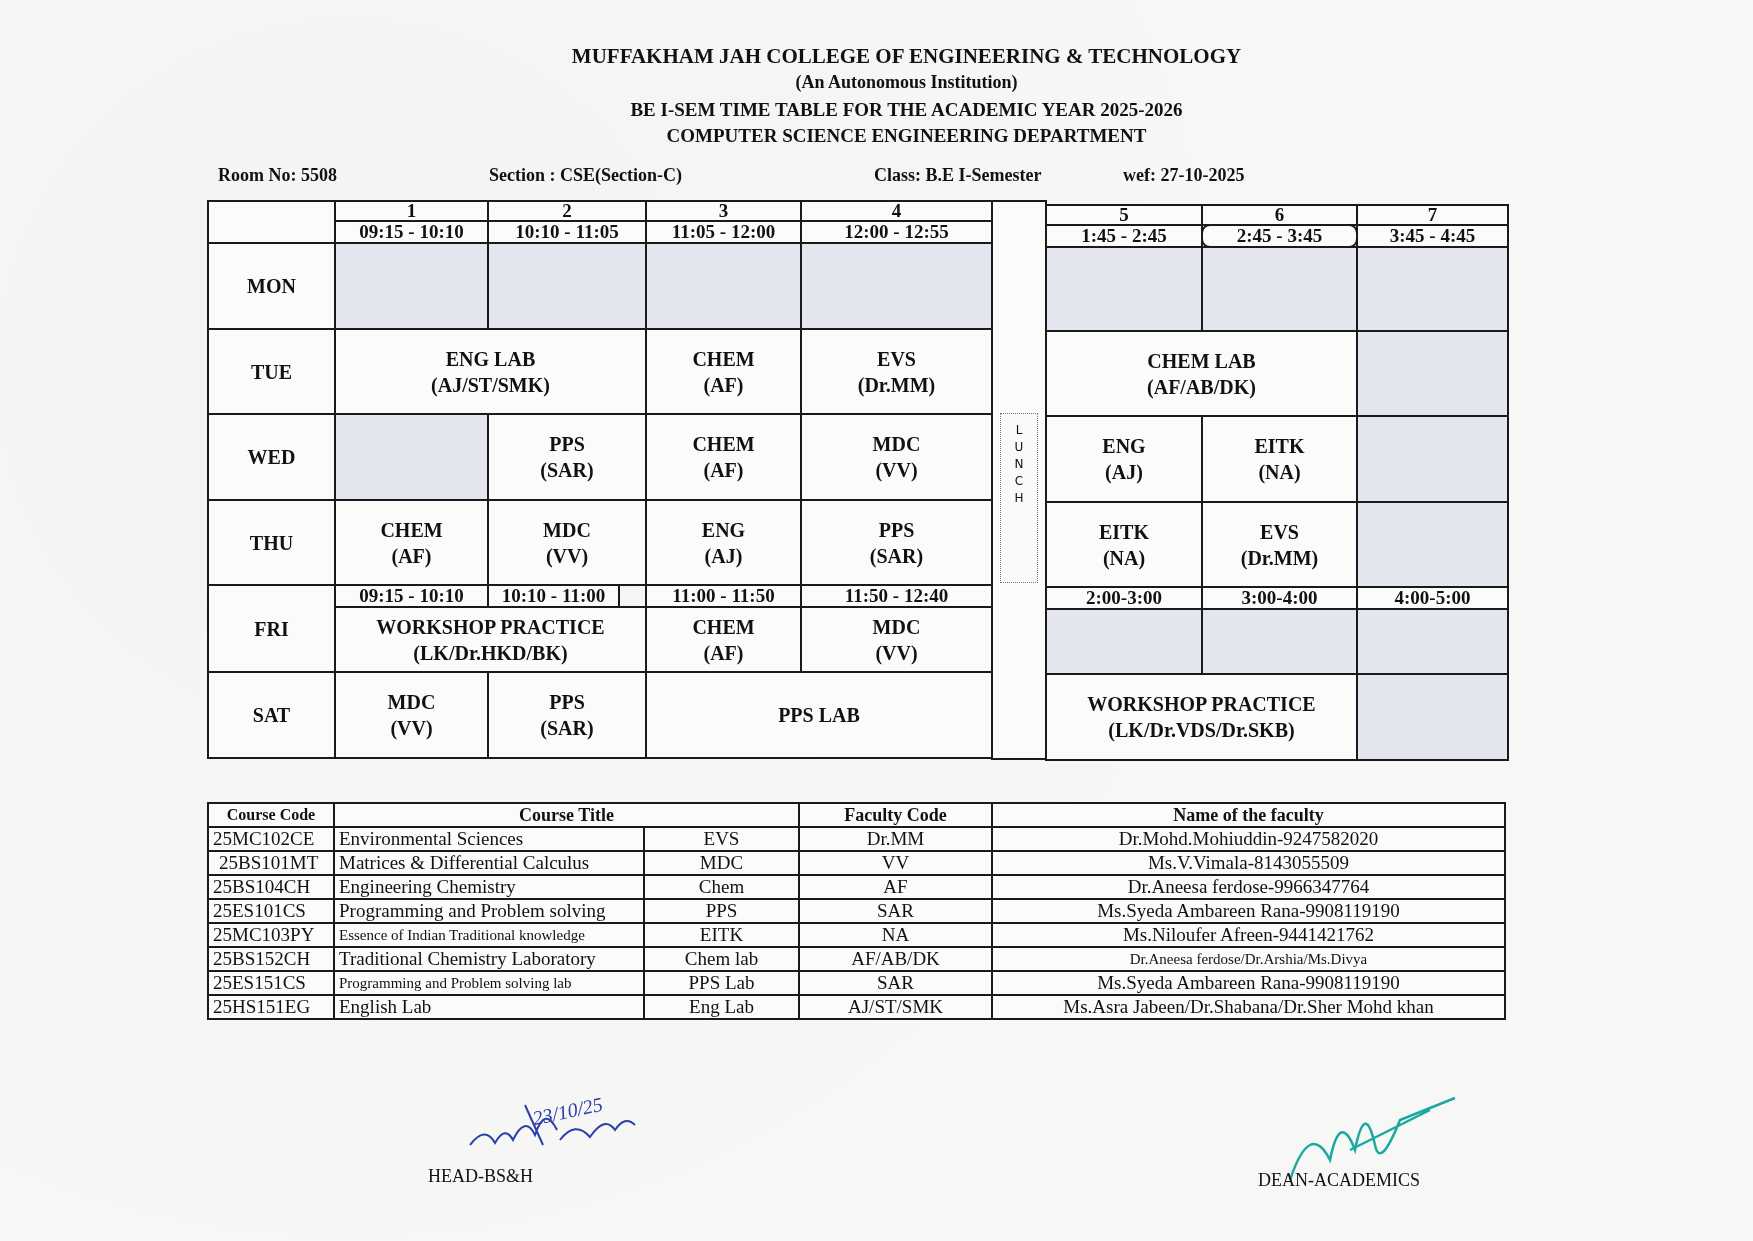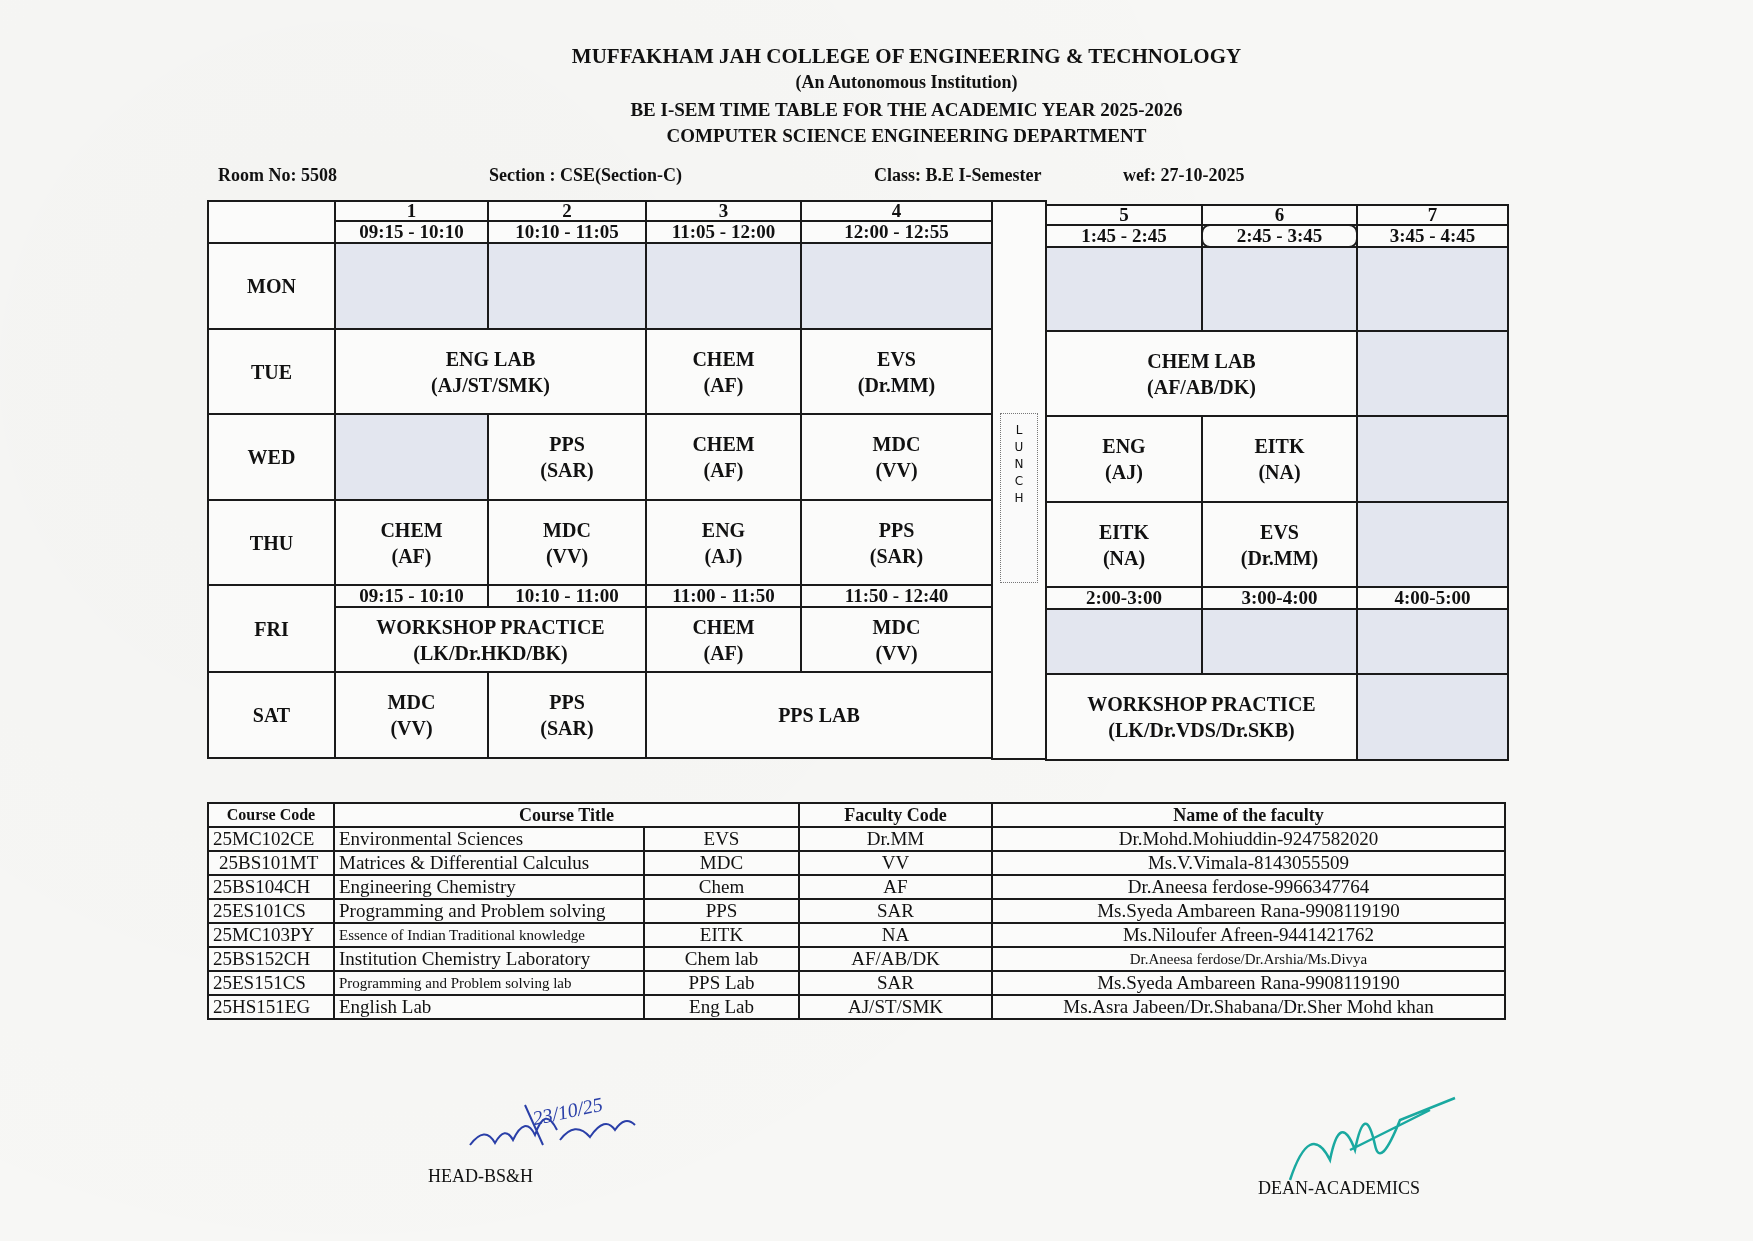--- a/index.html
+++ b/index.html
@@ -171,21 +171,21 @@
       <span>(NA)</span>
     </div>
     <div class="cell" style="left:994px;top:301px;width:157px;height:87px;">
       <span>EVS</span>
       <span>(Dr.MM)</span>
     </div>
     <div class="cell empty" style="left:1149px;top:301px;width:153px;height:87px;"></div>
 
     <div class="cell day" style="left:0;top:384px;width:129px;height:89px;">FRI</div>
     <div class="cell hdr" style="left:127px;top:384px;width:155px;height:24px;">09:15 - 10:10</div>
-    <div class="cell hdr" style="left:280px;top:384px;width:160px;height:24px;">10:10 - 11:00</div>
+    <div class="cell hdr" style="left:280px;top:384px;width:133px;height:24px;">10:10 - 11:00</div>
     <div class="cell hdr" style="left:438px;top:384px;width:157px;height:24px;">11:00 - 11:50</div>
     <div class="cell hdr" style="left:593px;top:384px;width:193px;height:24px;">11:50 - 12:40</div>
     <div class="cell hdr" style="left:838px;top:386px;width:158px;height:24px;">2:00-3:00</div>
     <div class="cell hdr" style="left:994px;top:386px;width:157px;height:24px;">3:00-4:00</div>
     <div class="cell hdr" style="left:1149px;top:386px;width:153px;height:24px;">4:00-5:00</div>
 
     <div class="cell" style="left:127px;top:406px;width:313px;height:67px;">
       <span>WORKSHOP PRACTICE</span>
       <span>(LK/Dr.HKD/BK)</span>
     </div>
@@ -265,21 +265,21 @@
     </tr>
     <tr>
       <td>25MC103PY</td>
       <td class="small">Essence of Indian Traditional knowledge</td>
       <td class="c">EITK</td>
       <td class="c">NA</td>
       <td class="c">Ms.Niloufer Afreen-9441421762</td>
     </tr>
     <tr>
       <td>25BS152CH</td>
-      <td>Institution Chemistry Laboratory</td>
+      <td>Traditional Chemistry Laboratory</td>
       <td class="c">Chem lab</td>
       <td class="c">AF/AB/DK</td>
       <td class="c small">Dr.Aneesa ferdose/Dr.Arshia/Ms.Divya</td>
     </tr>
     <tr>
       <td>25ES151CS</td>
       <td class="small">Programming and Problem solving lab</td>
       <td class="c">PPS Lab</td>
       <td class="c">SAR</td>
       <td class="c">Ms.Syeda Ambareen Rana-9908119190</td>
@@ -296,15 +296,15 @@
 
   <svg class="sig" style="left:465px;top:1085px;" width="190" height="75">
     <path d="M5 60 Q20 40 30 58 Q40 40 48 55 Q60 30 70 50 Q80 20 92 45 M60 20 L78 60 M95 55 Q110 35 125 52 Q140 30 150 45 Q160 30 170 40" fill="none" stroke="#2a3fa8" stroke-width="2"></path>
   </svg>
   <div class="sig-label" style="left:532px;top:1100px;color:#2a3fa8;font-style:italic;font-size:20px;transform:rotate(-12deg);">23/10/25</div>
   <div class="sig-label" style="left:428px;top:1166px;">HEAD-BS&amp;H</div>
 
   <svg class="sig" style="left:1280px;top:1090px;" width="180" height="100">
     <path d="M10 90 Q30 30 50 70 Q60 20 75 60 Q85 10 95 55 Q100 80 120 30 L175 8 M70 60 L150 20" fill="none" stroke="#1aa9a0" stroke-width="2.5"></path>
   </svg>
-  <div class="sig-label" style="left:1258px;top:1170px;margin-top:8px;">DEAN-ACADEMICS</div>
+  <div class="sig-label" style="left:1258px;top:1170px;">DEAN-ACADEMICS</div>
 
 </div>
 
 </body></html>

